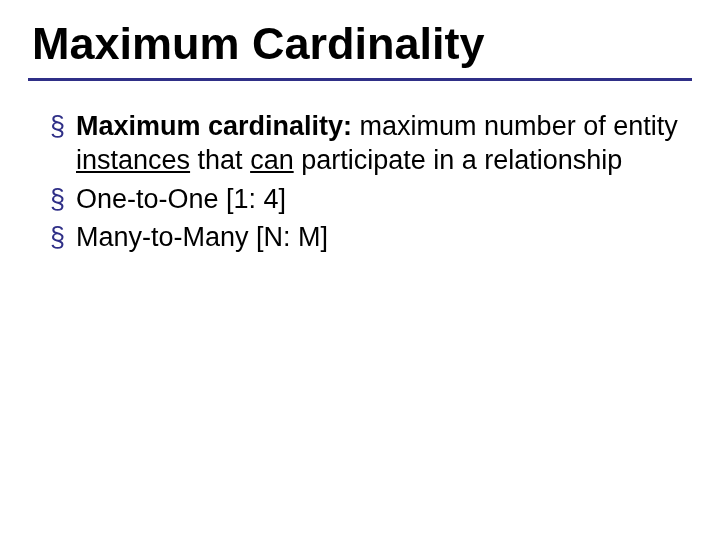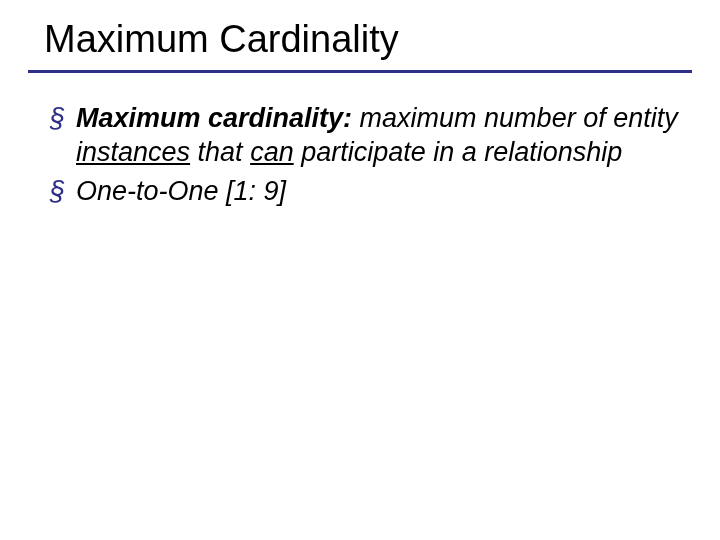--- a/index.html
+++ b/index.html
@@ -12,44 +12,43 @@
     color: #000000;
   }
   .slide {
     box-sizing: border-box;
     width: 720px;
     height: 540px;
     padding: 18px 28px 0 28px;
     position: relative;
   }
   .title {
-    font-size: 38px;
-    font-weight: 400;
+    font-size: 45px;
+    font-weight: 700;
     color: #000000;
-    margin: 0 0 8px 16px;
+    margin: 0 0 8px 4px;
     line-height: 1.15;
   }
   .rule {
     border: 0;
     border-top: 3px solid #2f2f87;
     margin: 0 0 28px 0;
   }
   ul.bullets {
     list-style: none;
     margin: 0;
     padding: 0 0 0 22px;
   }
   ul.bullets > li {
     position: relative;
     font-size: 27px;
     line-height: 1.28;
     color: #000000;
     margin: 0 0 4px 0;
     padding-left: 26px;
-    font-style: italic;
   }
   ul.bullets > li::before {
     content: "§";
     position: absolute;
     left: 0;
     top: 0;
     color: #2f2f87;
     font-size: 27px;
     font-weight: 400;
   }
@@ -65,16 +64,19 @@
 <body>
 
 <div class="slide">
   <h1 class="title">Maximum Cardinality</h1>
   <hr class="rule">
   <ul class="bullets">
     <li>
       <span class="term">Maximum cardinality:</span><span> maximum number of entity </span><span class="ul-word">instances</span><span> that </span><span class="ul-word">can</span><span> participate in a relationship</span>
     </li>
     <li>
-      <span>One-to-One [1: 9]</span>
+      <span>One-to-One [1: 4]</span>
+    </li>
+    <li>
+      <span>Many-to-Many [N: M]</span>
     </li>
   </ul>
 </div>
 
 </body></html>

